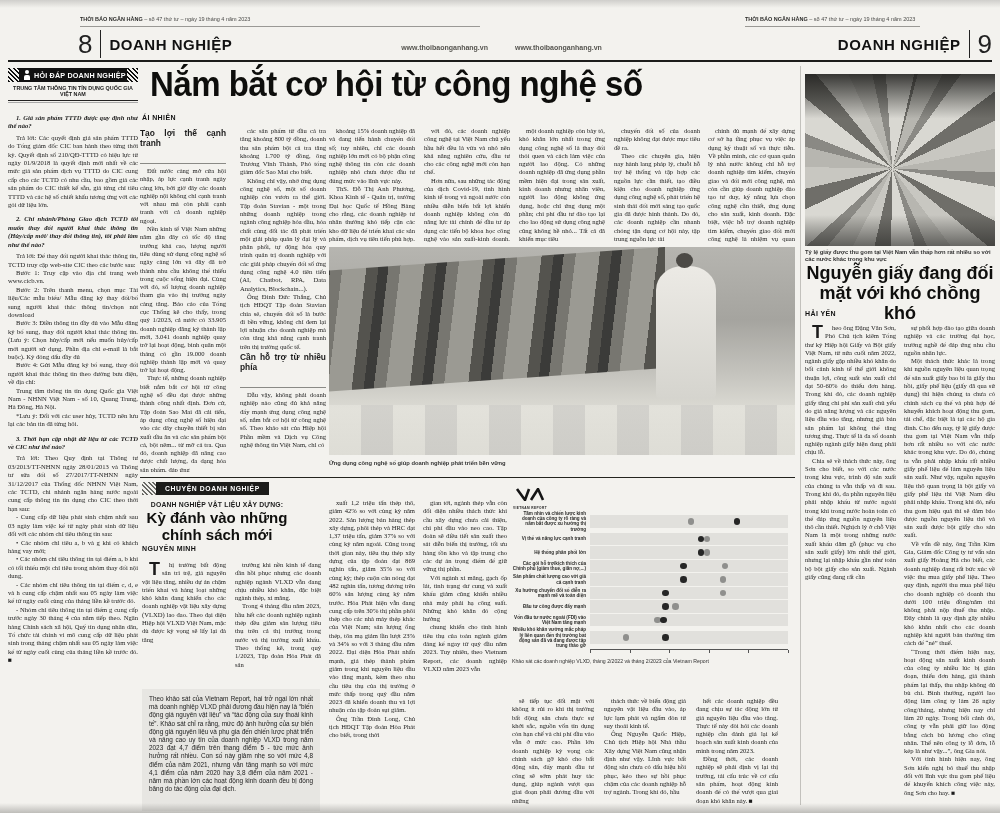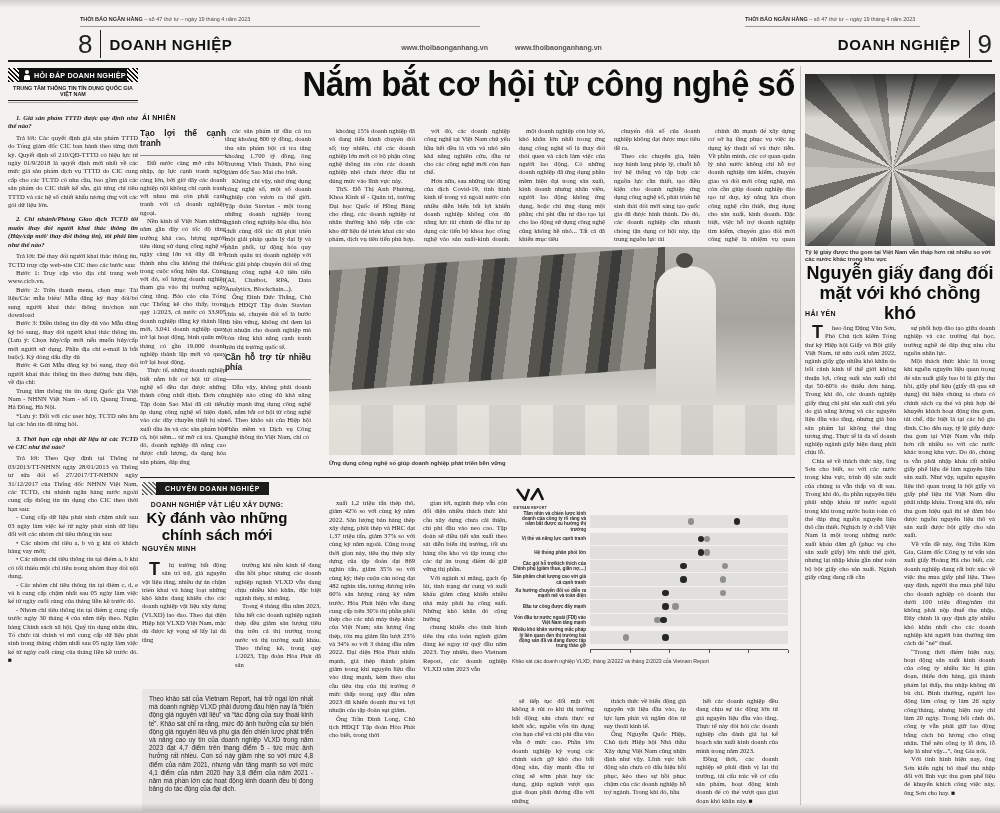--- a/index.html
+++ b/index.html
@@ -32,27 +32,27 @@
   .qa-org{margin-top:3px;text-align:center;font:700 5.4px "Liberation Sans",sans-serif;color:#222;}
   .qa-rule{margin-top:3px;border-top:1px solid #222;border-bottom:1px solid #aaa;height:1px;}
   .qa-body{margin-top:5px;height:698px;overflow:hidden;font-size:6.6px;line-height:8.4px;text-align:justify;}
   .qa-body p{margin:0;text-indent:8px;}
   .qa-body p.q{font-weight:700;font-style:italic;margin:6px 0 3px;}
 
   
   .bodycol{position:absolute;overflow:hidden;font-size:6.6px;line-height:8.3px;text-align:justify;}
   .bodycol p{margin:0;text-indent:7px;}
   .subhead{display:inline-block;font:700 8.4px "Liberation Sans",sans-serif;border-bottom:1px solid #8a8a86;
-           padding-bottom:7px;margin:1px 0 3px;text-indent:0;}
+           padding-bottom:15px;margin:1px 0 3px;text-indent:0;}
   .byline{font:700 7px "Liberation Sans",sans-serif;letter-spacing:.4px;color:#111;}
   .caption{font:700 5.8px/7px "Liberation Sans",sans-serif;color:#333;}
   .dc::first-letter{float:left;font:700 18px/15px "Liberation Sans",sans-serif;padding:1px 2px 0 0;}
 
   
-  .main-head{position:absolute;left:150px;top:64px;width:645px;text-align:right;}
+  .main-head{position:absolute;left:150px;top:64px;width:645px;text-align:left;}
   .main-head h1{margin:0;font:800 33px/40px "Liberation Sans",sans-serif;letter-spacing:-.5px;color:#0e0e0c;transform:scaleY(1.08);}
   .main-byline{position:absolute;left:142px;top:114px;}
   .main-cols{position:absolute;left:140px;top:127px;width:655px;height:345px;}
   .main-photo{position:absolute;left:189px;top:120px;width:466px;height:208px;overflow:hidden;
       background:linear-gradient(180deg,#b6b5b0 0%,#a5a49f 35%,#c6c5bf 62%,#dcdbd4 78%,#cfcec7 100%);}
   .machines{position:absolute;left:-2%;top:6%;width:74%;height:58%;transform:skewY(-4deg);
       background:repeating-linear-gradient(97deg,#3b3b39 0 10px,#777670 10px 22px,#9b9a93 22px 46px,#54534e 46px 58px);}
   .worker{position:absolute;right:17%;top:9%;width:60px;height:64%;border-radius:45% 45% 8% 8%/18% 18% 4% 4%;
       background:linear-gradient(#eceae5,#d5d4ce);}
   .worker::before{content:"";position:absolute;left:20px;top:-13px;width:17px;height:15px;border-radius:50%;background:#4c4a46;}
@@ -169,21 +169,21 @@
 
   <div class="main-cols">
     <div class="bodycol" style="left:0;top:0;width:86px;height:345px;">
       <span class="subhead">Tạo lợi thế cạnh tranh</span>
       <div>
           <p class="para">Đất nước càng mở cửa hội nhập, áp lực cạnh tranh ngày càng lớn, bởi giờ đây các doanh nghiệp nội không chỉ cạnh tranh với nhau mà còn phải cạnh tranh với cả doanh nghiệp ngoại.</p>
           <p class="para">Nền kinh tế Việt Nam những năm gần đây có tốc độ tăng trưởng khá cao, lượng người tiêu dùng sử dụng công nghệ số ngày càng lớn và đây đã trở thành nhu cầu không thể thiếu trong cuộc sống hiện đại. Cùng với đó, số lượng doanh nghiệp tham gia vào thị trường ngày càng tăng. Báo cáo của Tổng cục Thống kê cho thấy, trong quý 1/2023, cả nước có 33.905 doanh nghiệp đăng ký thành lập mới, 3.041 doanh nghiệp quay trở lại hoạt động, bình quân một tháng có gần 19.000 doanh nghiệp thành lập mới và quay trở lại hoạt động.</p>
           <p class="para">Thực tế, những doanh nghiệp biết nắm bắt cơ hội từ công nghệ số đều đạt được những thành công nhất định. Đơn cử, Tập đoàn Sao Mai đã cải tiến, áp dụng công nghệ số hiện đại vào các dây chuyền thiết bị sản xuất dầu ăn và các sản phẩm bột cá, bột nêm... từ mỡ cá tra. Qua đó, doanh nghiệp đã nâng cao được chất lượng, đa dạng hóa sản phẩm, đáp ứng</p>
         </div>
     </div>
-    <div class="bodycol" style="left:85px;top:0;width:86px;height:345px;">
+    <div class="bodycol" style="left:100px;top:0;width:86px;height:345px;">
       <div>
           <p class="para">các sản phẩm từ đầu cá tra tăng khoảng 800 tỷ đồng, doanh thu sản phẩm bột cá tra tăng khoảng 1.700 tỷ đồng, ông Trương Vĩnh Thành, Phó tổng giám đốc Sao Mai cho biết.</p>
           <p class="para">Không chỉ vậy, nhờ ứng dụng công nghệ số, một số doanh nghiệp còn vươn ra thế giới. Tập đoàn Stavian - một trong những doanh nghiệp trong ngành công nghiệp hóa dầu, hóa chất cùng đối tác đã phát triển một giải pháp quản lý đại lý và phân phối, tự động hóa quy trình quản trị doanh nghiệp với các giải pháp chuyển đổi số ứng dụng công nghệ 4.0 tiên tiến (AI, Chatbot, RPA, Data Analytics, Blockchain...).</p>
           <p class="para">Ông Đinh Đức Thắng, Chủ tịch HĐQT Tập đoàn Stavian chia sẻ, chuyển đổi số là bước đi bền vững, không chỉ đem lại lợi nhuận cho doanh nghiệp mà còn tăng khả năng cạnh tranh trên thị trường quốc tế.</p>
         </div>
       <span class="subhead">Cần hỗ trợ từ nhiều phía</span>
       <div>
           <p class="para">Dẫu vậy, không phải doanh nghiệp nào cũng đủ khả năng đẩy mạnh ứng dụng công nghệ số, nắm bắt cơ hội từ công nghệ số. Theo khảo sát của Hiệp hội Phần mềm và Dịch vụ Công nghệ thông tin Việt Nam, chỉ có</p>
         </div>
     </div>

